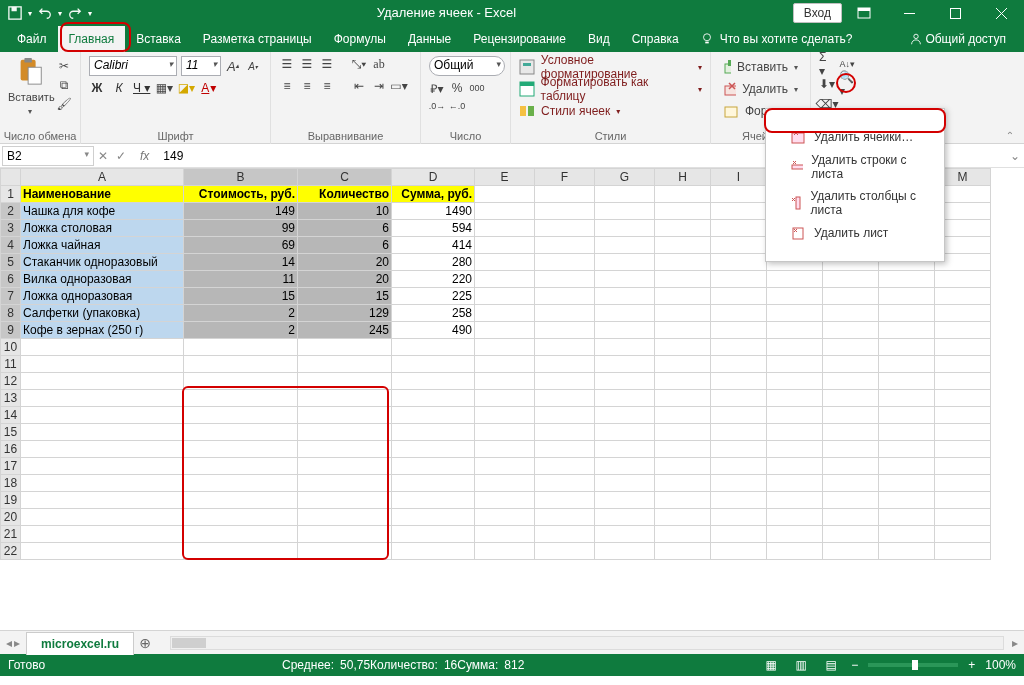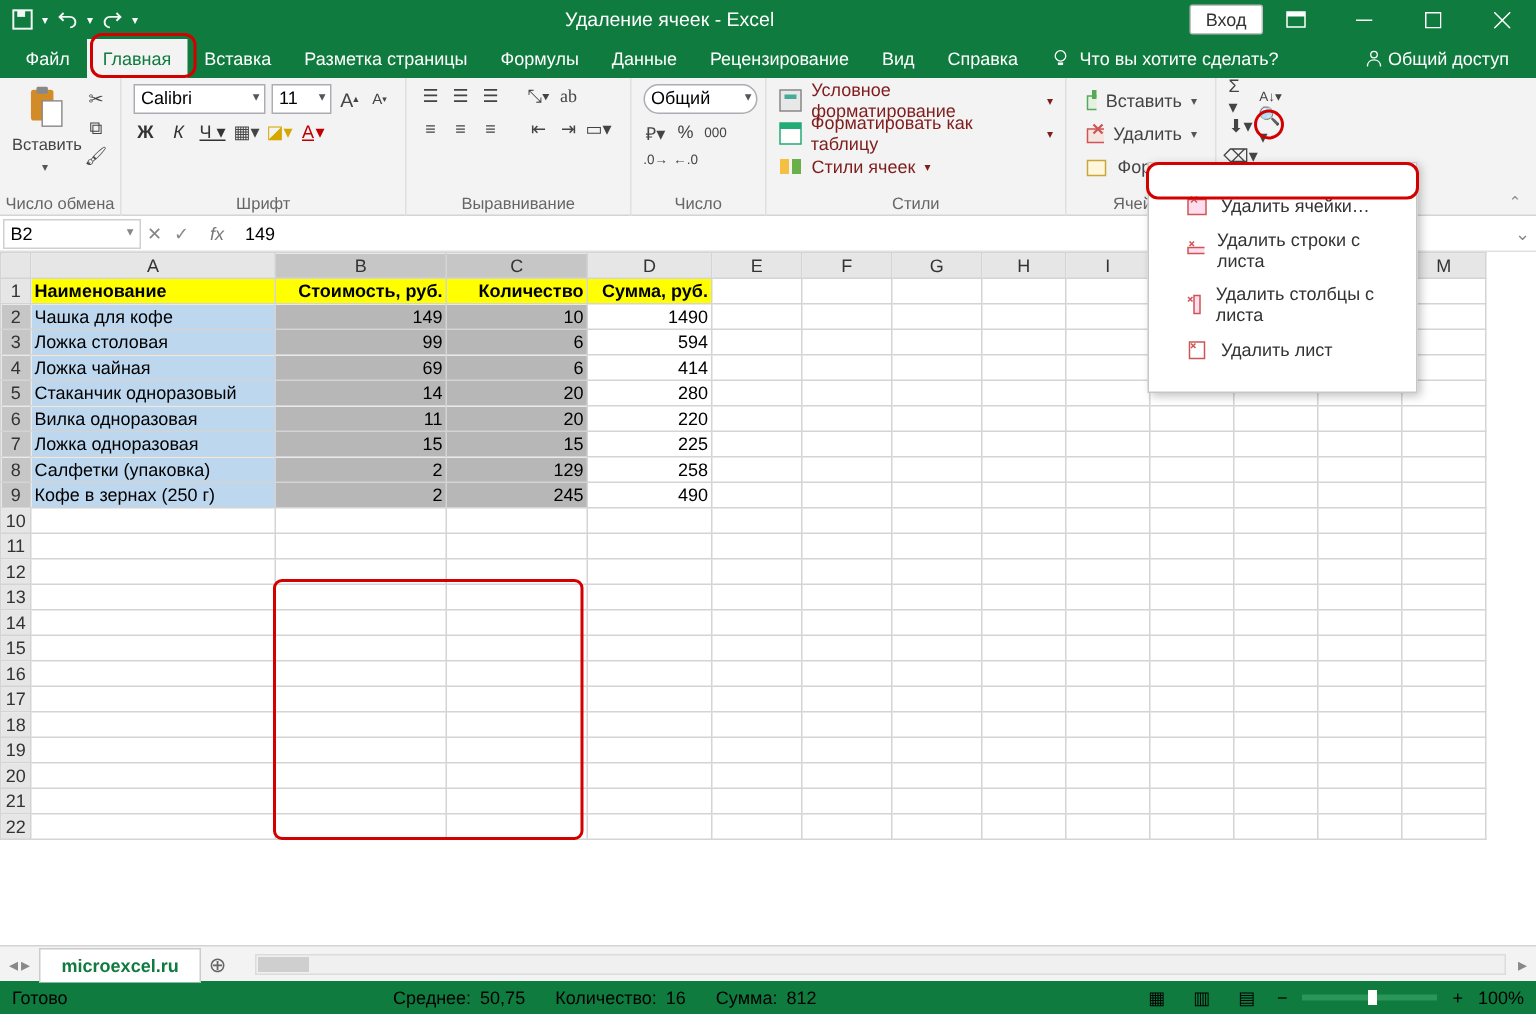--- a/index.html
+++ b/index.html
@@ -19,21 +19,21 @@
   .tab-ring { left:60px; top:22px; width:71px; height:30px; z-index:30; }
   .tellme { display:flex; align-items:center; gap:6px; color:#fff; margin-left:10px; }
   .share { margin-left:auto; display:flex; align-items:center; gap:2px; color:#fff; margin-right:12px; }
 
   .ribbon { background:#f3f3f3; border-bottom:1px solid #d4d4d4; height:92px; display:flex; position:relative; }
   .group { border-right:1px solid #e0e0e0; padding:4px 8px 0 8px; position:relative; height:92px; }
   .group-label { position:absolute; bottom:2px; left:0; right:0; text-align:center; font-size:11px; color:#666; }
   .big-btn { width:44px; text-align:center; color:#444; }
   .big-btn svg { width:30px; height:30px; }
   .big-btn span { display:block; font-size:11px; margin-top:2px; }
-  .font-row { display:flex; align-items:center; gap:4px; margin-bottom:4px; }
+  .font-row { display:flex; align-items:center; gap:4px; margin-bottom:4px;font-style:italic; }
   .dd { border:1px solid #abadb3; background:#fff; height:20px; padding:1px 16px 1px 4px; font-size:12px; position:relative; min-width:40px; }
   .dd::after { content:"▾"; position:absolute; right:3px; top:2px; font-size:9px; color:#555; }
   .mini-ico { width:16px; height:16px; display:inline-flex; align-items:center; justify-content:center; color:#444; }
   .fmt-btns { display:flex; gap:6px; color:#333; font-size:13px; align-items:center; }
   .fmt-btns b,.fmt-btns i,.fmt-btns u { width:16px; text-align:center; }
   .stack { display:flex; flex-direction:column; gap:3px; }
   .row-icons { display:flex; gap:4px; align-items:center; }
 
   .cell-group .item { display:flex; align-items:center; gap:6px; color:#444; height:22px; padding:0 4px; }
   .item small { font-size:8px; color:#555; }
@@ -65,21 +65,21 @@
   .selection-ring { left:182px; top:218px; width:207px; height:174px; border:2.5px solid #d30000; border-radius:6px; z-index:15; position:absolute; pointer-events:none; }
   .corner { width:20px; background:#e6e6e6; }
 
   .sheet-tabs { height:24px; border-top:1px solid #d4d4d4; display:flex; align-items:center; background:#f3f3f3; }
   .sh-nav { display:flex; gap:2px; padding:0 6px; color:#888; }
   .sh-tab { background:#fff; border:1px solid #ccc; border-bottom:none; height:23px; line-height:22px; padding:0 14px; margin-top:1px; font-weight:700; color:#0f7b3e; }
   .sh-add { width:22px; text-align:center; color:#666; font-size:14px; }
   .hscroll { flex:1; margin:0 8px 0 14px; height:14px; background:#f0f0f0; border:1px solid #dcdcdc; position:relative; }
   .hscroll::before { content:""; position:absolute; left:1px; top:1px; width:34px; height:10px; background:#cfcfcf; }
 
-  .status { height:22px; background:#0f7b3e; color:#000000; display:flex; align-items:center; font-size:12px; padding:0 8px; gap:20px; }
+  .status { height:22px; background:#0f7b3e; color:#ffffff; display:flex; align-items:center; font-size:12px; padding:0 8px; }
   .status .seg { display:flex; align-items:center; gap:6px; }
   .status .right { margin-left:auto; display:flex; align-items:center; gap:10px; }
   .view-btn { width:20px; height:16px; display:flex; align-items:center; justify-content:center; }
   .zoom-slider { width:90px; height:4px; background:#2a9658; position:relative; }
   .zoom-slider::after { content:""; position:absolute; left:44px; top:-3px; width:6px; height:10px; background:#fff; }
   .style-item { display:flex; align-items:center; gap:6px; color:#7f1d1d; height:22px; }
 
   .ribbon-expand { position:absolute; right:6px; bottom:0; }
 </style>
 </head>

